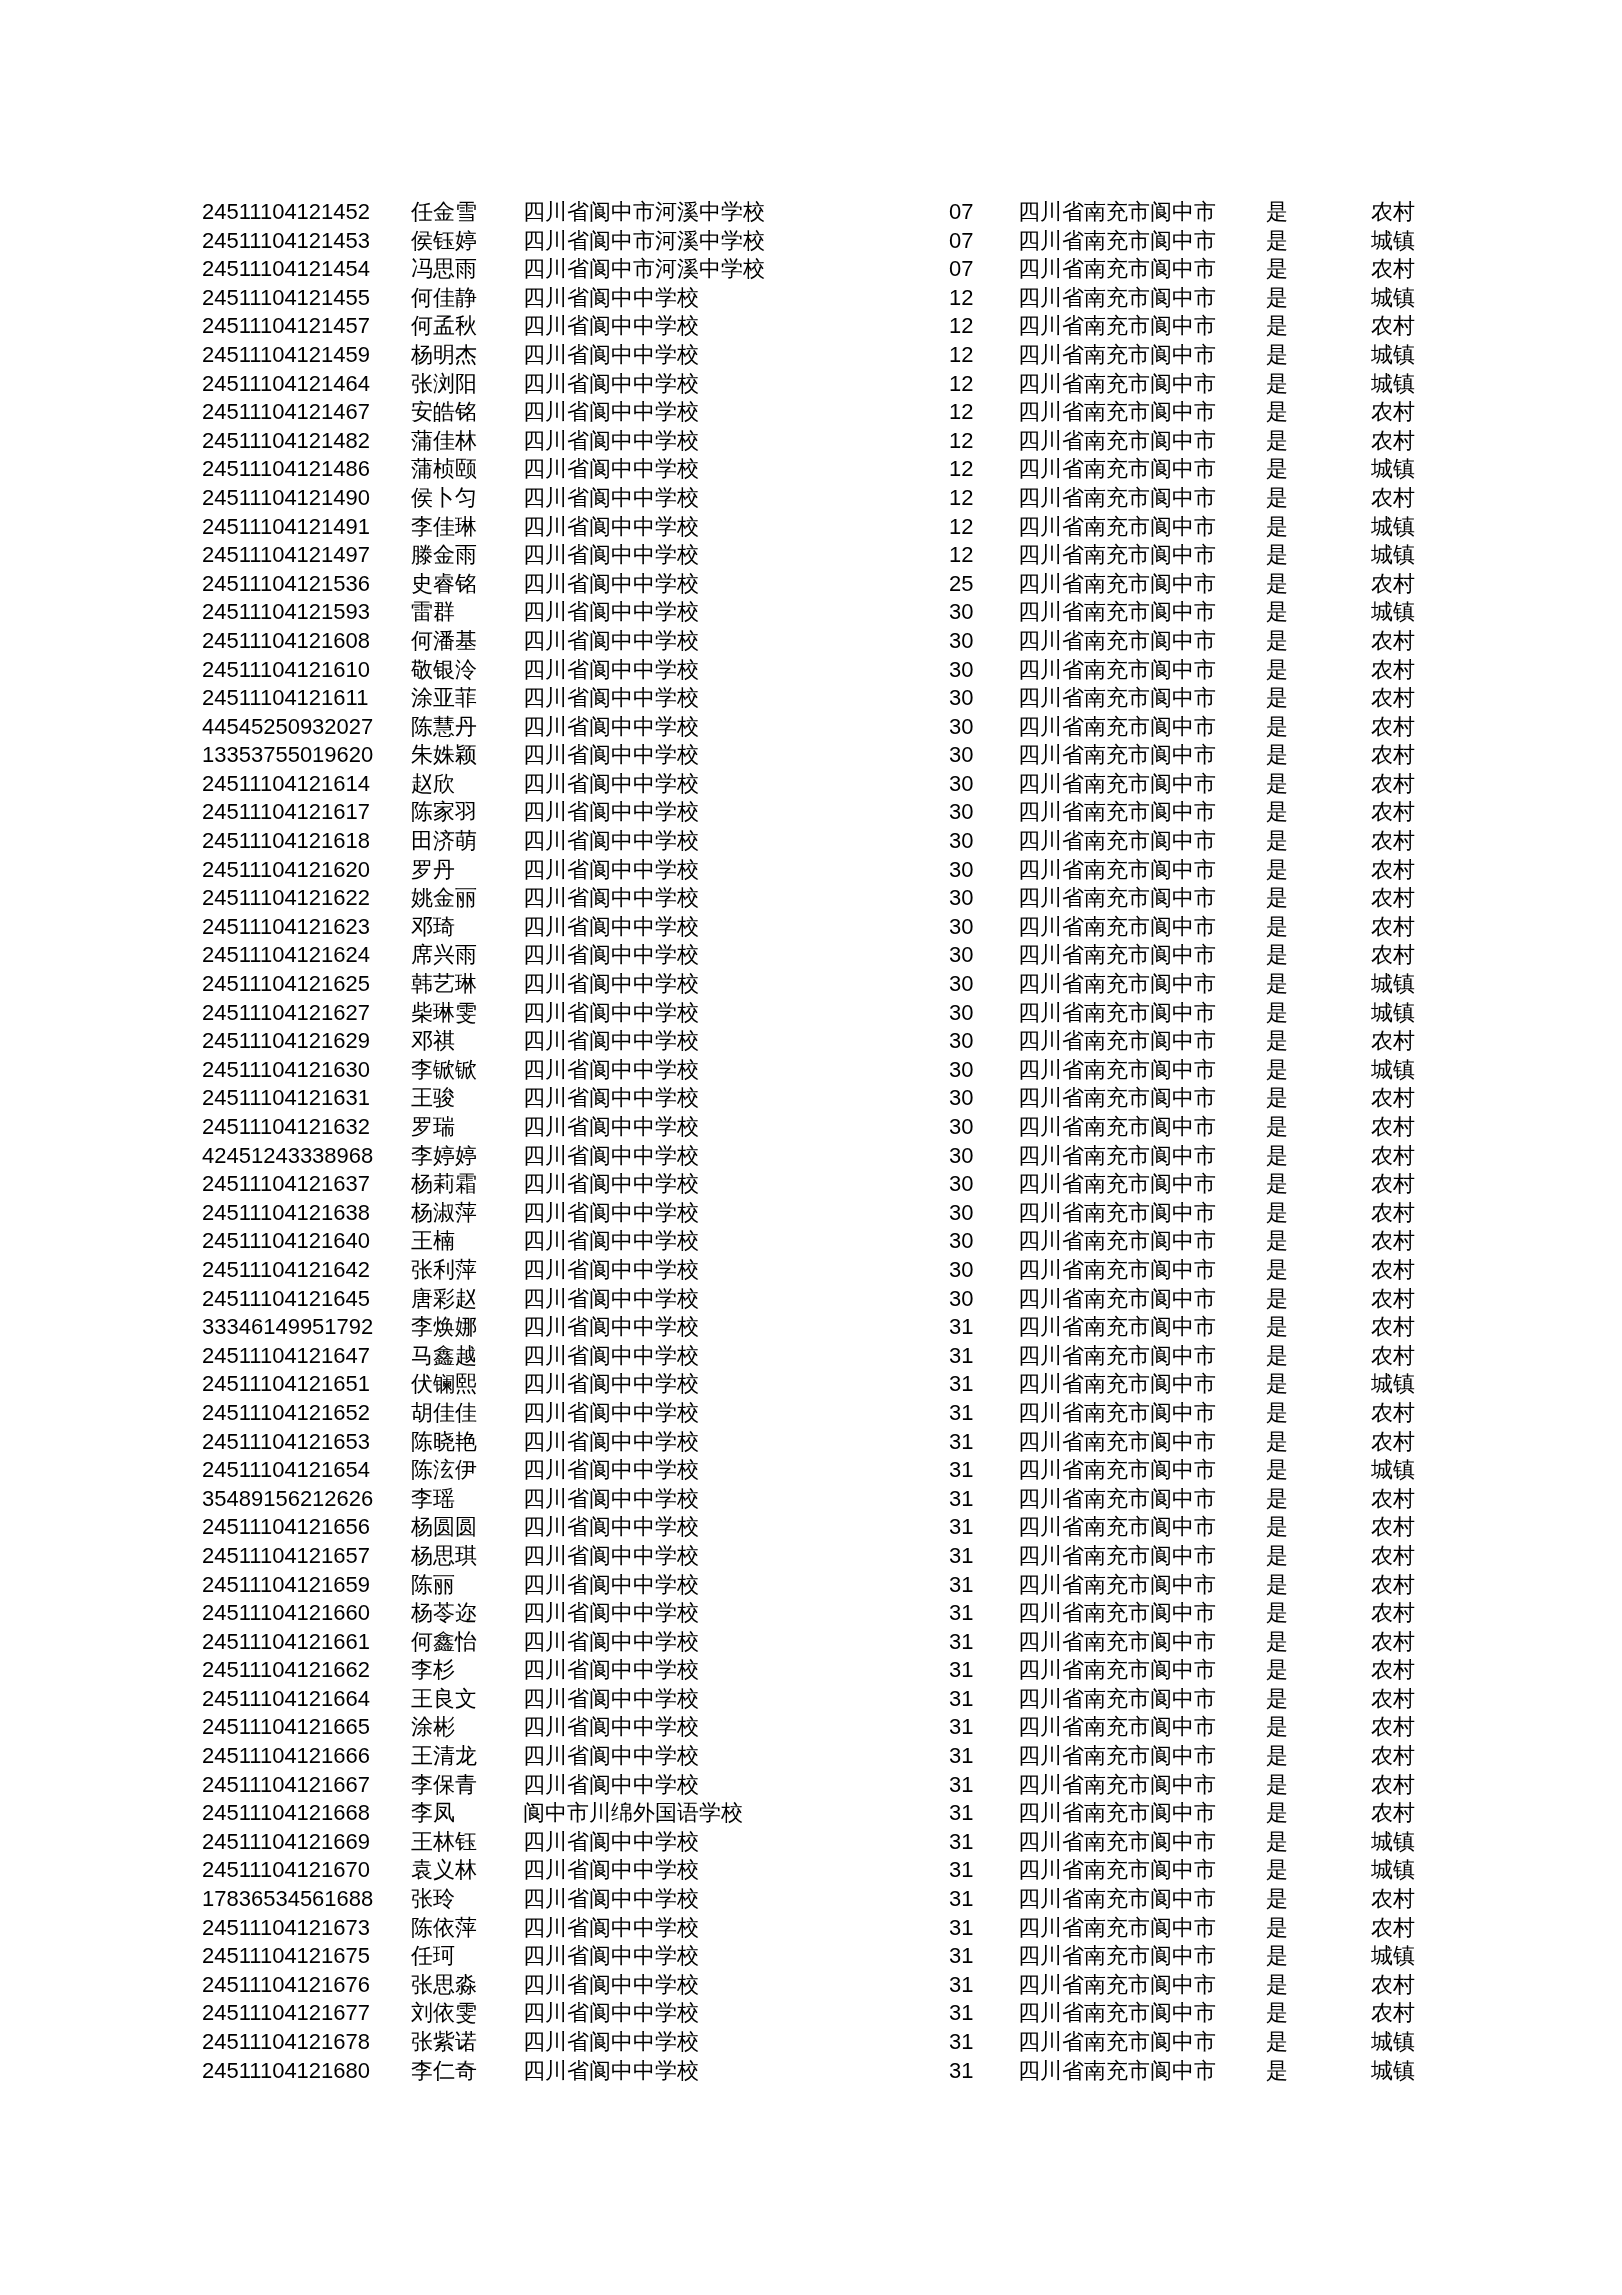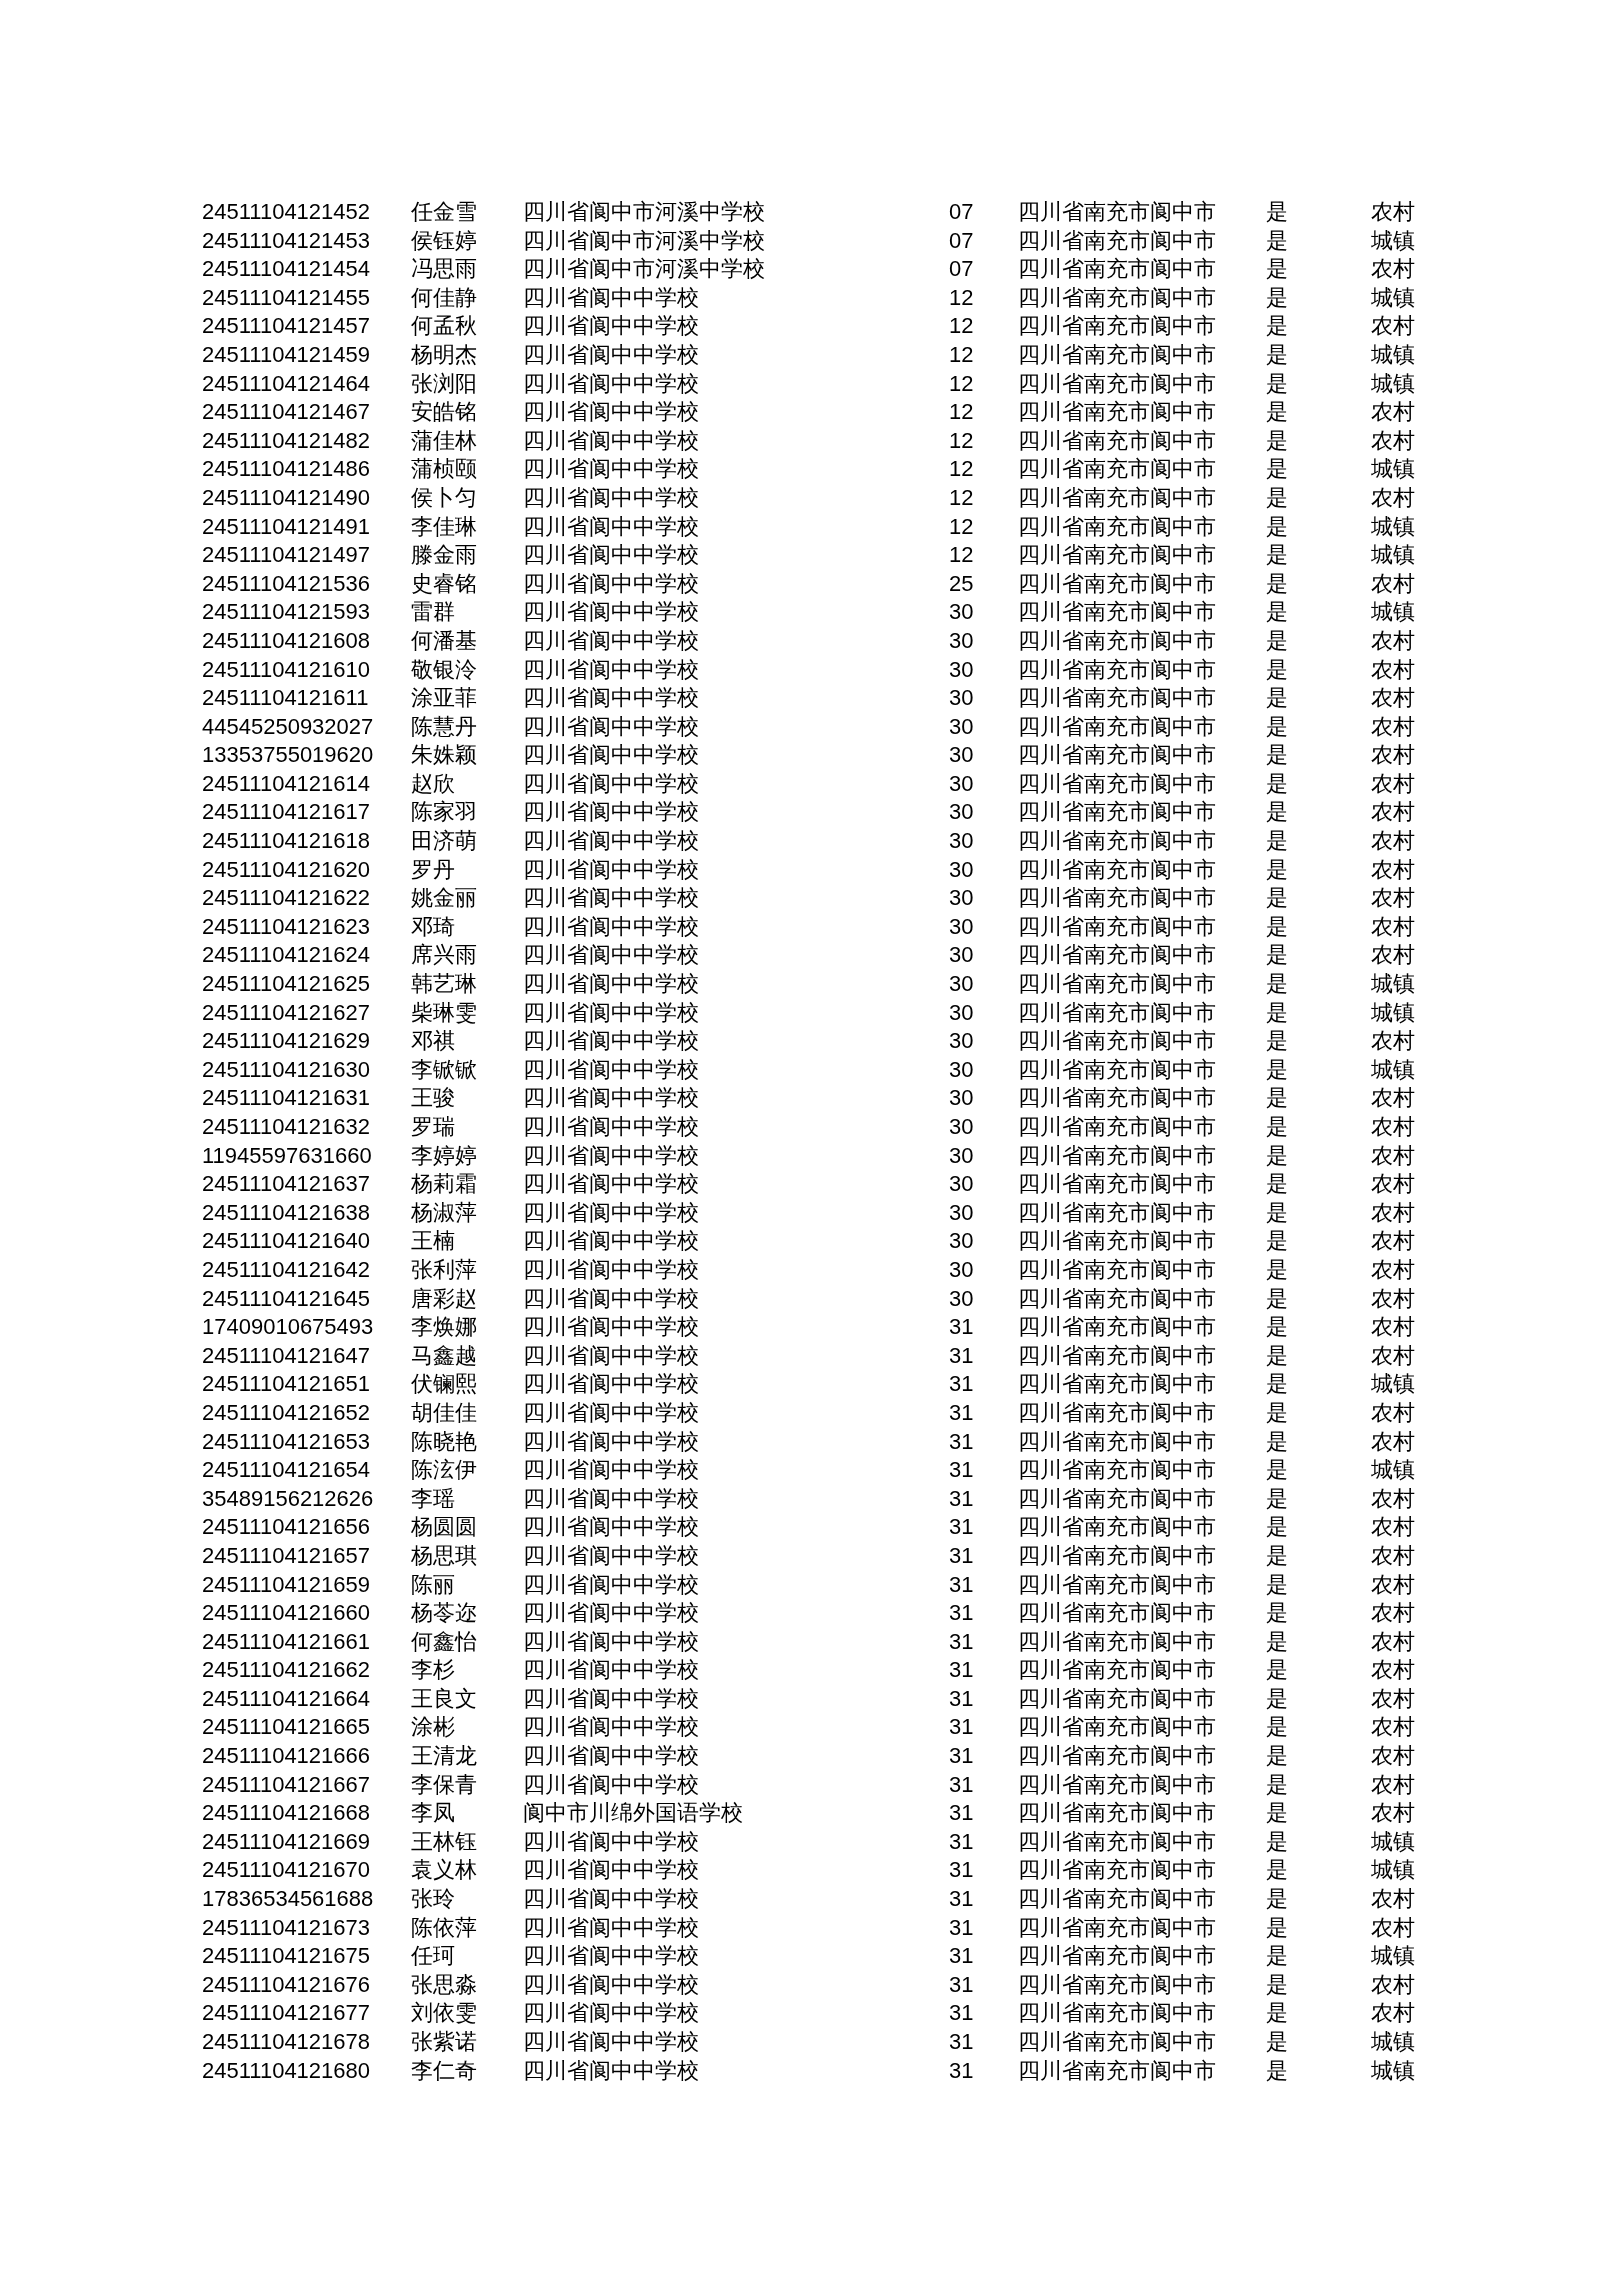--- a/index.html
+++ b/index.html
@@ -342,21 +342,21 @@
       <div class="row">
     <span class="c id">24511104121632</span>
     <span class="c name">罗瑞</span>
     <span class="c school">四川省阆中中学校</span>
     <span class="c code">30</span>
     <span class="c region">四川省南充市阆中市</span>
     <span class="c flag">是</span>
     <span class="c locale">农村</span>
   </div>
       <div class="row">
-    <span class="c id">11945597631660</span>
+    <span class="c id">42451243338968</span>
     <span class="c name">李婷婷</span>
     <span class="c school">四川省阆中中学校</span>
     <span class="c code">30</span>
     <span class="c region">四川省南充市阆中市</span>
     <span class="c flag">是</span>
     <span class="c locale">农村</span>
   </div>
       <div class="row">
     <span class="c id">24511104121637</span>
     <span class="c name">杨莉霜</span>
@@ -396,21 +396,21 @@
       <div class="row">
     <span class="c id">24511104121645</span>
     <span class="c name">唐彩赵</span>
     <span class="c school">四川省阆中中学校</span>
     <span class="c code">30</span>
     <span class="c region">四川省南充市阆中市</span>
     <span class="c flag">是</span>
     <span class="c locale">农村</span>
   </div>
       <div class="row">
-    <span class="c id">17409010675493</span>
+    <span class="c id">33346149951792</span>
     <span class="c name">李焕娜</span>
     <span class="c school">四川省阆中中学校</span>
     <span class="c code">31</span>
     <span class="c region">四川省南充市阆中市</span>
     <span class="c flag">是</span>
     <span class="c locale">农村</span>
   </div>
       <div class="row">
     <span class="c id">24511104121647</span>
     <span class="c name">马鑫越</span>

